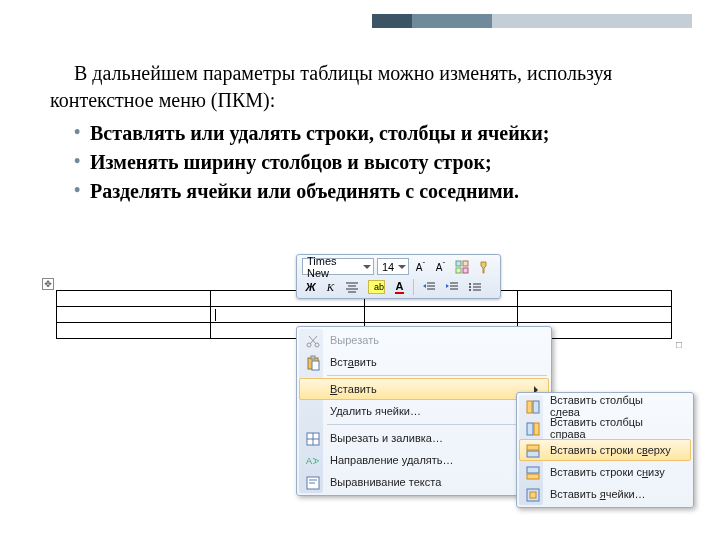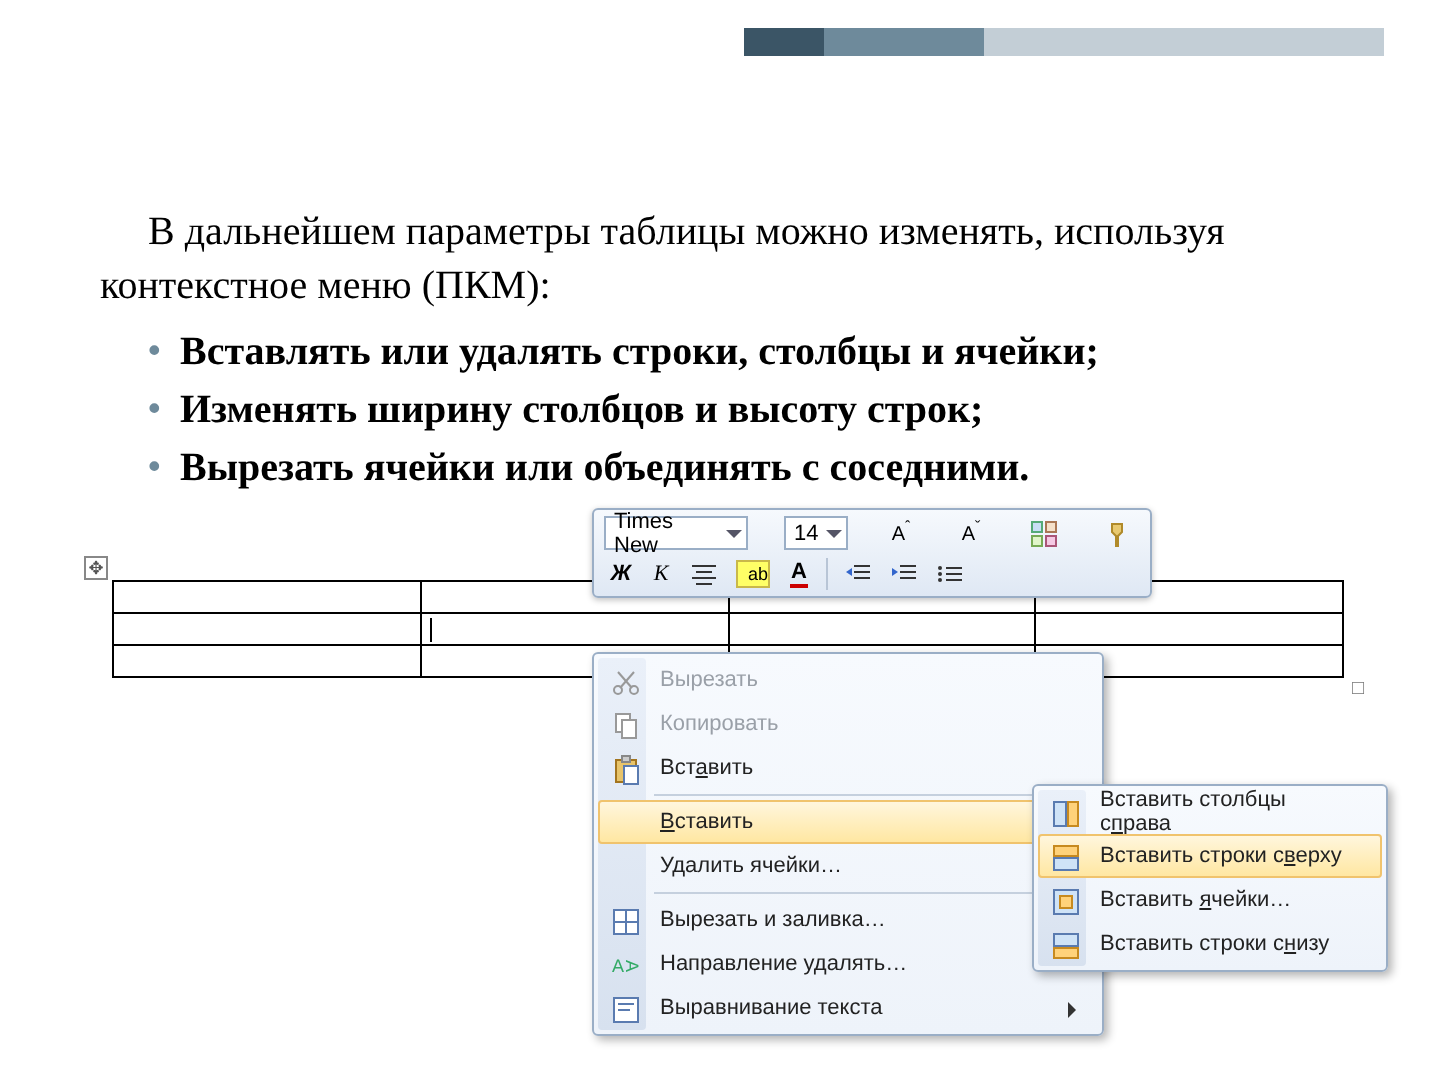--- a/index.html
+++ b/index.html
@@ -20,21 +20,20 @@
     display:flex;
   }
   .top-accent .a { width:40px; background:#3b5566; height:100%; }
   .top-accent .b { width:80px; background:#6e8a9b; height:100%; }
   .top-accent .c { flex:1; background:#c3ced6; height:100%; }
   .content {
     position: absolute;
     top: 60px; left: 50px; right: 50px;
     font-size: 20px;
     line-height: 1.35;
-    margin-top: 43px;
   }
   .intro { margin-bottom: 6px; text-indent: 24px; }
   ul.bullets { margin: 0 0 0 24px; padding:0; list-style:none; }
   ul.bullets li { position:relative; padding-left:16px; margin:2px 0;font-weight:bold; }
   ul.bullets li::before {
     content:"•"; position:absolute; left:0; top:0; color:#6e8a9b; font-size:18px;
   }
   
   .mock-table {
     position:absolute; top:290px; left:56px;
@@ -52,21 +51,21 @@
   }
   
   .mini-tb {
     position:absolute; top:254px; left:296px;
     background:linear-gradient(#f6f9fd,#dfe8f4);
     border:1px solid #9aaec6; border-radius:3px;
     font-family: Tahoma, Arial, sans-serif; font-size:11px;
     padding:3px 5px;
     box-shadow:0 1px 3px rgba(0,0,0,.25);
   }
-  .mini-tb .row1 { display:flex; align-items:center; gap:18px; margin-bottom:3px;}
+  .mini-tb .row1 { display:flex; align-items:center; gap:3px; margin-bottom:3px;}
   .mini-tb .row2 { display:flex; align-items:center; gap:3px;}
   .combo {
     display:flex; align-items:center; background:#fff; border:1px solid #9aaec6;
     height:17px; padding:0 2px 0 4px; font-size:11px;
   }
   .combo .dd { width:10px; height:10px; margin-left:3px; position:relative; }
   .combo .dd::after { content:""; position:absolute; left:1px; top:3px; border:4px solid transparent; border-top-color:#4a6; border-top-color:#556; }
   .btn {
     min-width:17px; height:17px; border:1px solid transparent; display:flex; align-items:center; justify-content:center;
     font-size:11px; cursor:default; border-radius:2px; padding:0 2px;
@@ -126,21 +125,21 @@
   <div class="a"></div>
     <div class="b"></div>
     <div class="c"></div>
 </div>
 
 <div class="content">
   <div class="intro">В дальнейшем параметры таблицы можно изменять, используя контекстное меню (ПКМ):</div>
   <ul class="bullets">
     <li>Вставлять или удалять строки, столбцы и ячейки;</li>
     <li>Изменять ширину столбцов и высоту строк;</li>
-    <li>Вырезать ячейки или объединять с соседними.</li>
+    <li>Разделять ячейки или объединять с соседними.</li>
   </ul>
 </div>
 
 <div class="move-icon">✥</div>
 <table class="mock-table">
   <tbody>
       <tr>
         <td></td>
         <td></td>
         <td></td>
@@ -246,29 +245,20 @@
     <span class="mi-icon">
       <svg width="16" height="16">
           <circle cx="4" cy="12" r="2" fill="none" stroke="#999"></circle>
           <circle cx="12" cy="12" r="2" fill="none" stroke="#999"></circle>
           <line x1="5" y1="11" x2="12" y2="3" stroke="#999"></line>
           <line x1="11" y1="11" x2="4" y2="3" stroke="#999"></line>
         </svg>
     </span>
     <span>Вырезать</span>
   </div>
-  <div class="menu-item disabled">
-    <span class="mi-icon">
-      <svg width="16" height="16">
-          <rect x="3" y="2" width="7" height="9" fill="#fff" stroke="#999"></rect>
-          <rect x="6" y="5" width="7" height="9" fill="#fff" stroke="#999"></rect>
-        </svg>
-    </span>
-    <span>Копировать</span>
-  </div>
   <div class="menu-item">
     <span class="mi-icon">
       <svg width="16" height="16">
           <rect x="3" y="3" width="10" height="11" fill="#e8c46a" stroke="#a3751f"></rect>
           <rect x="6" y="1" width="4" height="3" fill="#ccc" stroke="#888"></rect>
           <rect x="7" y="6" width="7" height="9" fill="#fff" stroke="#5a7bb0"></rect>
         </svg>
     </span>
     <span>Вст<span class="underline">а</span>вить</span>
   </div>
@@ -312,46 +302,55 @@
     <span class="arrow"></span>
   </div>
 </div>
 
 <div class="submenu">
   <div class="iconcol"></div>
 
   <div class="sub-item">
     <span class="mi-icon">
       <svg width="16" height="16">
+          <rect x="8" y="2" width="6" height="12" fill="#cfe3f7" stroke="#5a7bb0"></rect>
+          <rect x="2" y="2" width="5" height="12" fill="#ffd27a" stroke="#c78a1f"></rect>
+        </svg>
+    </span>
+    <span>Вставить столбцы с<span class="underline">л</span>ева</span>
+  </div>
+  <div class="sub-item">
+    <span class="mi-icon">
+      <svg width="16" height="16">
           <rect x="2" y="2" width="6" height="12" fill="#cfe3f7" stroke="#5a7bb0"></rect>
           <rect x="9" y="2" width="5" height="12" fill="#ffd27a" stroke="#c78a1f"></rect>
         </svg>
     </span>
     <span>Вставить столбцы с<span class="underline">п</span>рава</span>
   </div>
   <div class="sub-item hover">
     <span class="mi-icon">
       <svg width="16" height="16">
           <rect x="2" y="8" width="12" height="6" fill="#cfe3f7" stroke="#5a7bb0"></rect>
           <rect x="2" y="2" width="12" height="5" fill="#ffd27a" stroke="#c78a1f"></rect>
         </svg>
     </span>
     <span>Вставить строки с<span class="underline">в</span>ерху</span>
   </div>
   <div class="sub-item">
     <span class="mi-icon">
       <svg width="16" height="16">
+          <rect x="2" y="2" width="12" height="6" fill="#cfe3f7" stroke="#5a7bb0"></rect>
+          <rect x="2" y="9" width="12" height="5" fill="#ffd27a" stroke="#c78a1f"></rect>
+        </svg>
+    </span>
+    <span>Вставить строки с<span class="underline">н</span>изу</span>
+  </div>
+  <div class="sub-item">
+    <span class="mi-icon">
+      <svg width="16" height="16">
           <rect x="2" y="2" width="12" height="12" fill="#cfe3f7" stroke="#5a7bb0"></rect>
           <rect x="5" y="5" width="6" height="6" fill="#ffd27a" stroke="#c78a1f"></rect>
         </svg>
     </span>
     <span>Вставить <span class="underline">я</span>чейки…</span>
   </div>
-  <div class="sub-item">
-    <span class="mi-icon">
-      <svg width="16" height="16">
-          <rect x="2" y="2" width="12" height="6" fill="#cfe3f7" stroke="#5a7bb0"></rect>
-          <rect x="2" y="9" width="12" height="5" fill="#ffd27a" stroke="#c78a1f"></rect>
-        </svg>
-    </span>
-    <span>Вставить строки с<span class="underline">н</span>изу</span>
-  </div>
 </div>
 
 </body></html>

